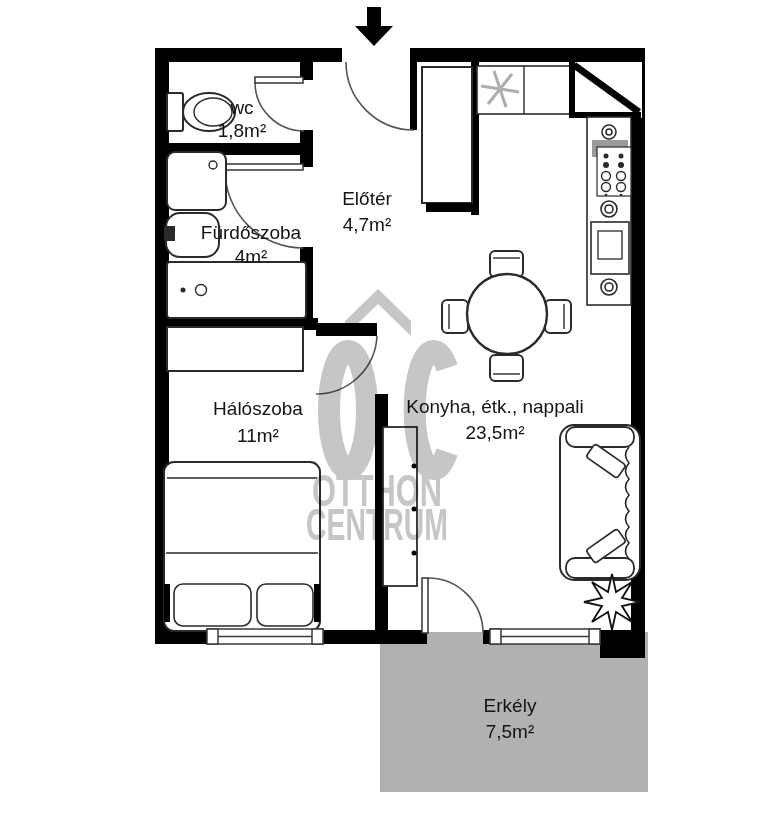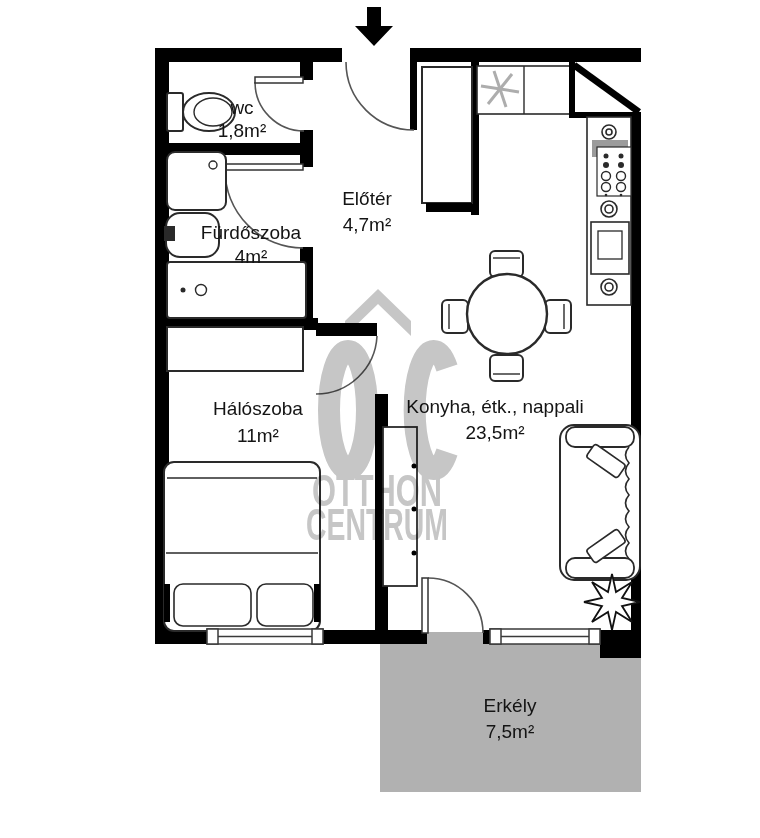--- a/index.html
+++ b/index.html
@@ -1,16 +1,16 @@
 <!DOCTYPE html>
 <html><head>
 <meta charset="utf-8">
 <style>
   html,body{margin:0;padding:0;background:#ffffff;}
-  .stage{position:relative;width:641px;height:838px;background:#fff;overflow:hidden;
+  .stage{position:relative;width:760px;height:838px;background:#fff;overflow:hidden;
          font-family:"Liberation Sans", sans-serif;}
   svg{display:block;}
   text{font-family:"Liberation Sans", sans-serif;}
   .room-label{font-size:19px;fill:#141414;}
   .wm{mix-blend-mode:multiply;}
 </style>
 </head>
 <body>
 
 <div class="stage">

